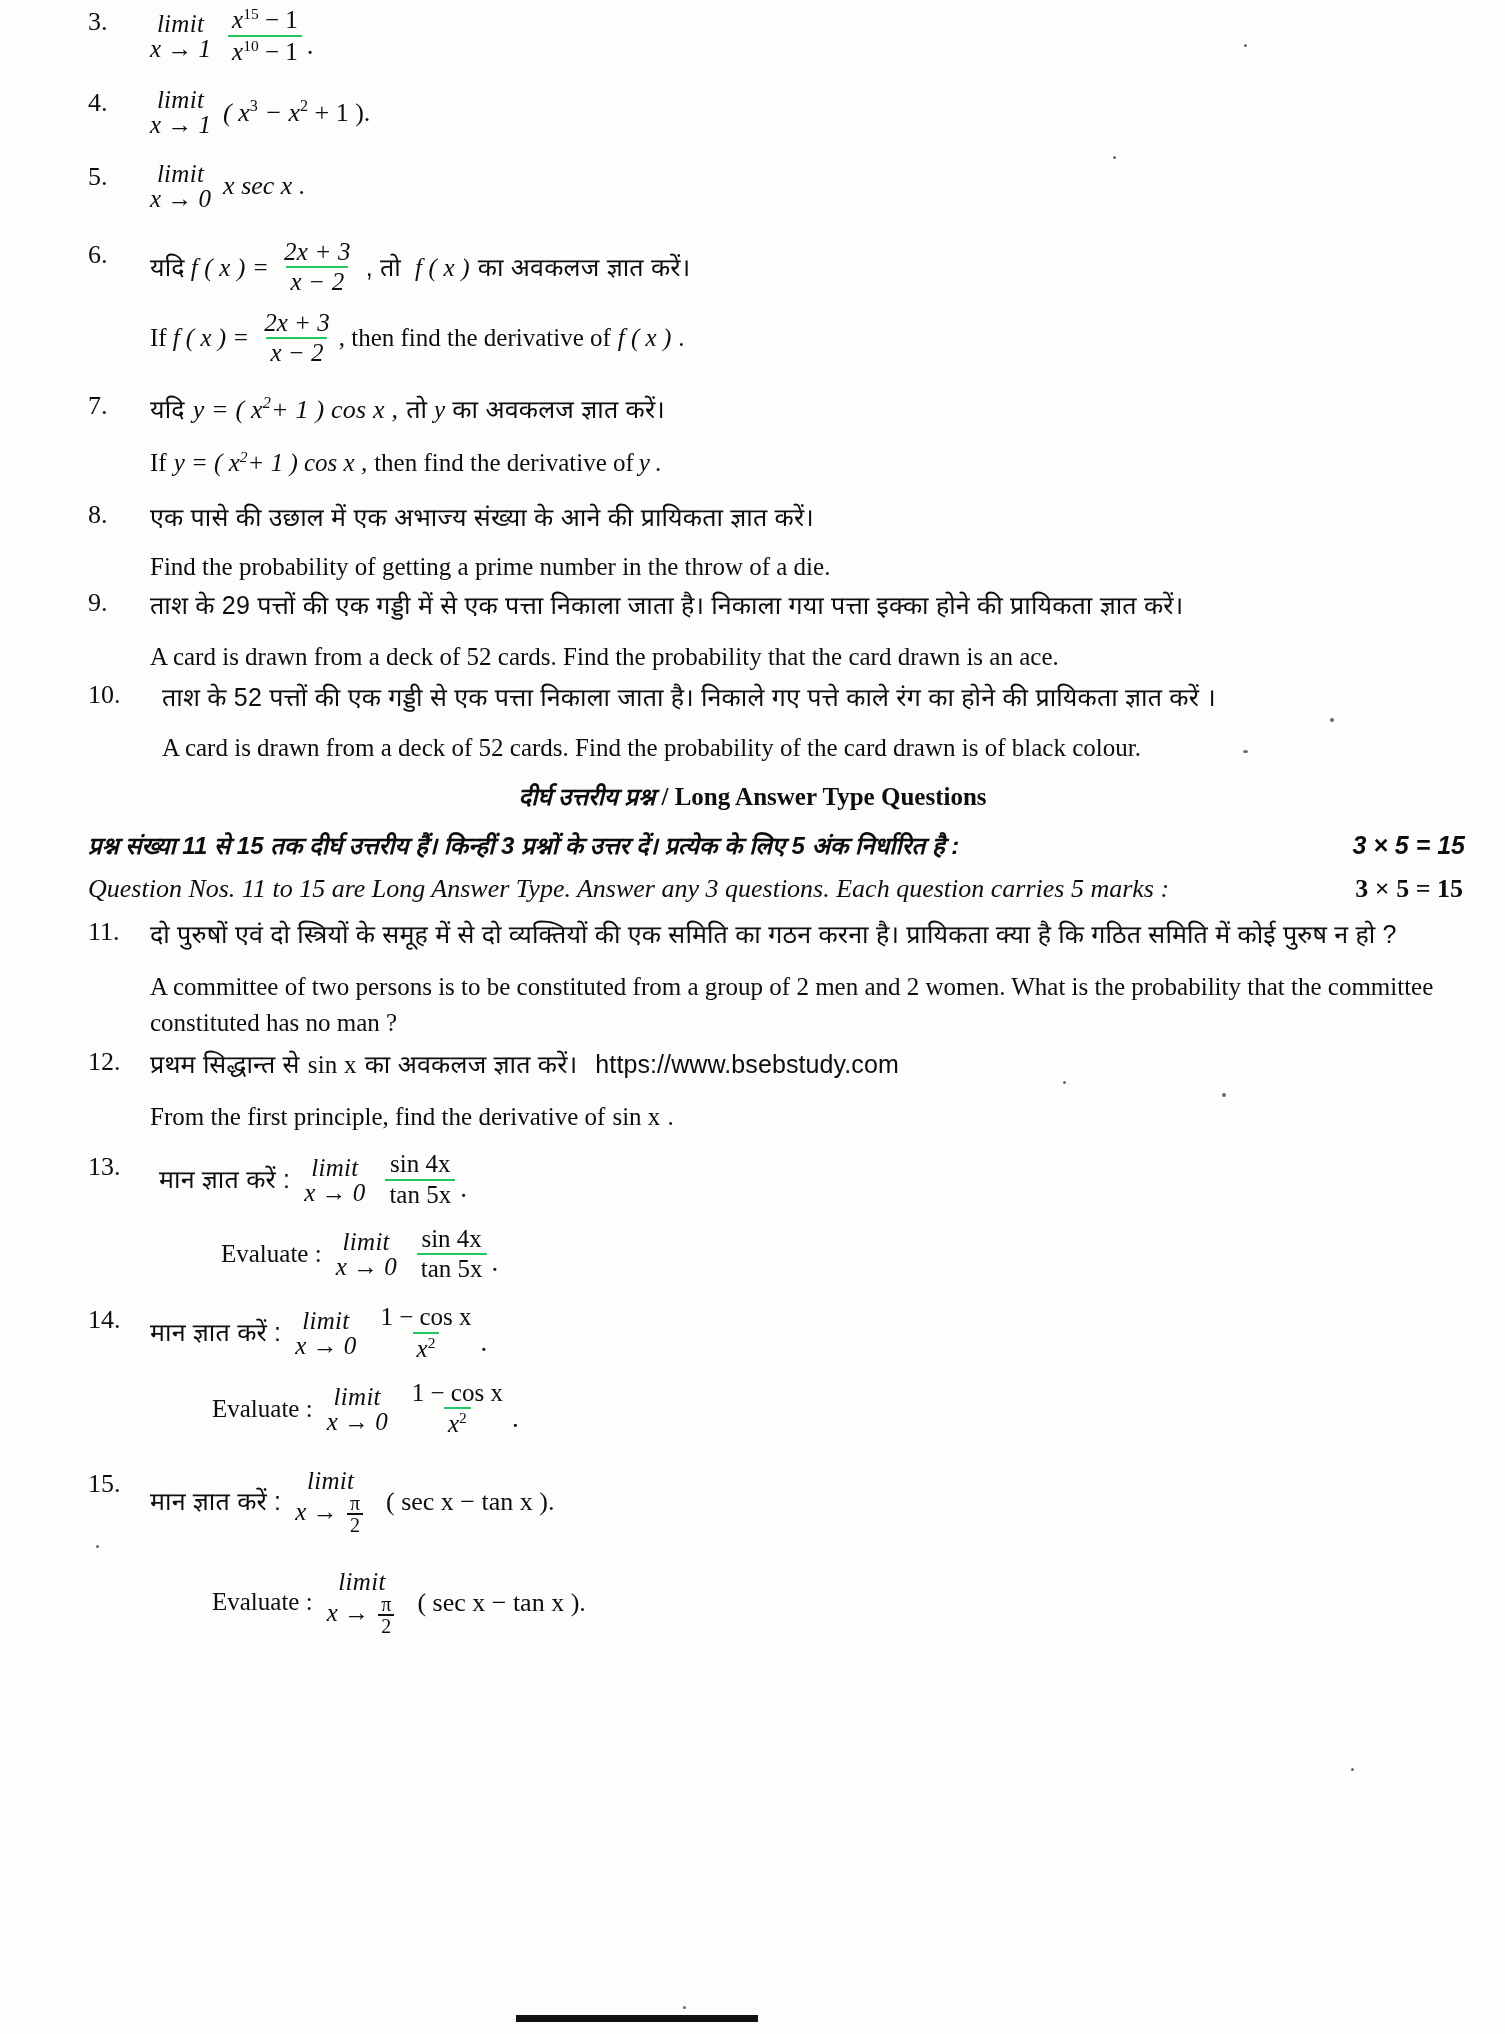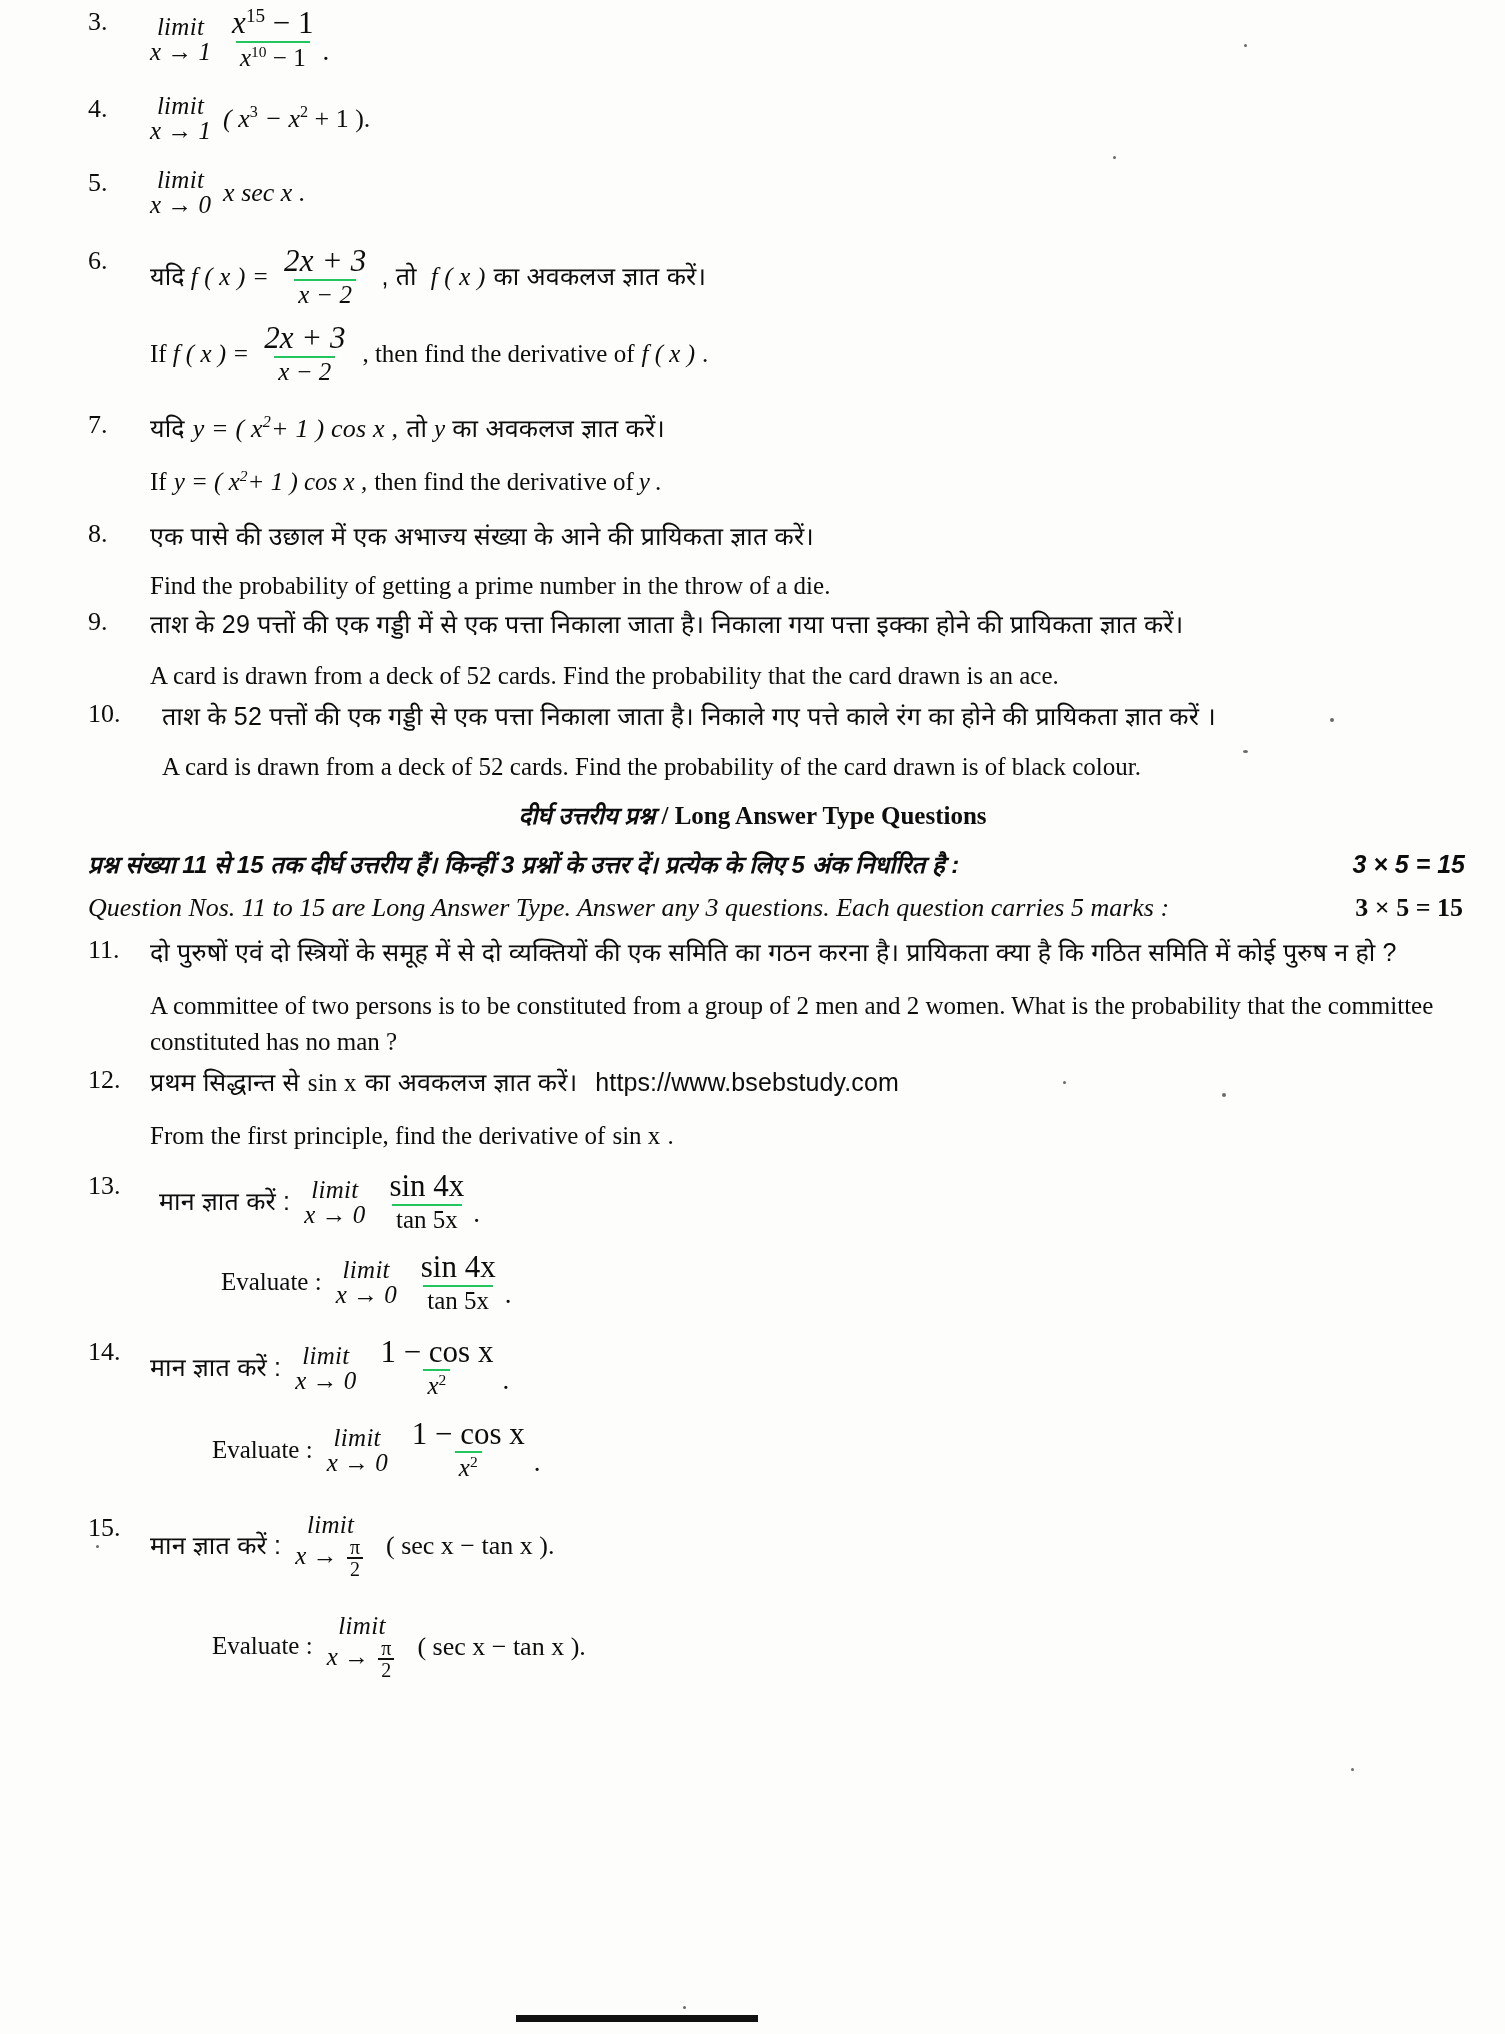--- a/index.html
+++ b/index.html
@@ -59,21 +59,21 @@
     white-space:nowrap;
   }
   .frac{
     display:inline-flex;
     flex-direction:column;
     align-items:center;
     vertical-align:middle;
     margin:0 5px;
     line-height:1.05;
   }
-  .frac .num{padding:0 4px 1px 4px;font-size:31px;white-space:nowrap;}
+  .frac .num{padding:0 4px 1px 4px;font-size:25px;white-space:nowrap;}
   .frac .den{padding:1px 4px 0 4px;font-size:25px;border-top:2px solid #22c55e;white-space:nowrap;}
   .sfrac{
     display:inline-flex;flex-direction:column;align-items:center;
     margin:0 3px;line-height:1.0;vertical-align:middle;
   }
   .sfrac .num{font-size:20px;padding:0 3px;font-style:normal;}
   .sfrac .den{font-size:20px;padding:0 3px;border-top:2px solid #111;font-style:normal;}
   .it{font-style:italic;}
   sup{font-size:.62em;vertical-align:super;}
 
@@ -205,21 +205,21 @@
         <span class="it" style="font-family:'Liberation Serif',serif;margin:0 8px;">f ( x )</span>
         <span>का अवकलज ज्ञात करें।</span>
       </div>
       <div class="mline en" style="margin-top:14px;">
         <span>If</span>
         <span class="it" style="margin:0 6px;">f ( x ) =</span>
         <span class="frac">
           <span class="num it">2x + 3</span>
           <span class="den it">x − 2</span>
         </span>
-        <span style="margin-left:8px;">, then find the derivative of</span>
+        <span style="margin-left:0;">, then find the derivative of</span>
         <span class="it" style="margin:0 7px;">f ( x )</span>
         <span>.</span>
       </div>
     </div>
   </div>
 
   <div class="qrow" style="margin-top:24px;">
     <div class="qnum">7.</div>
     <div class="qbody">
       <div class="mline hi">

